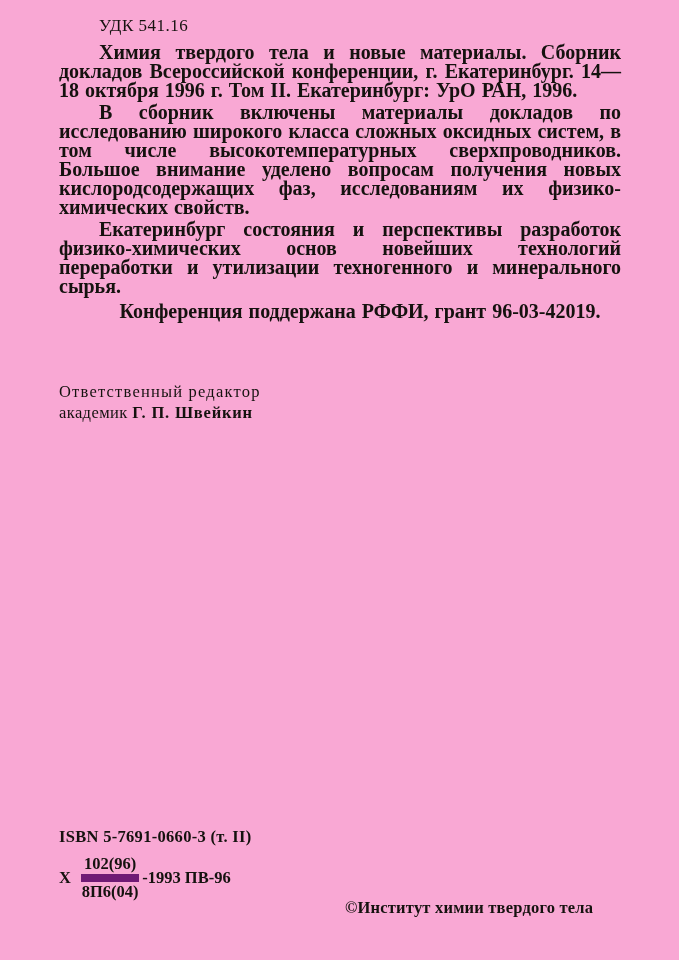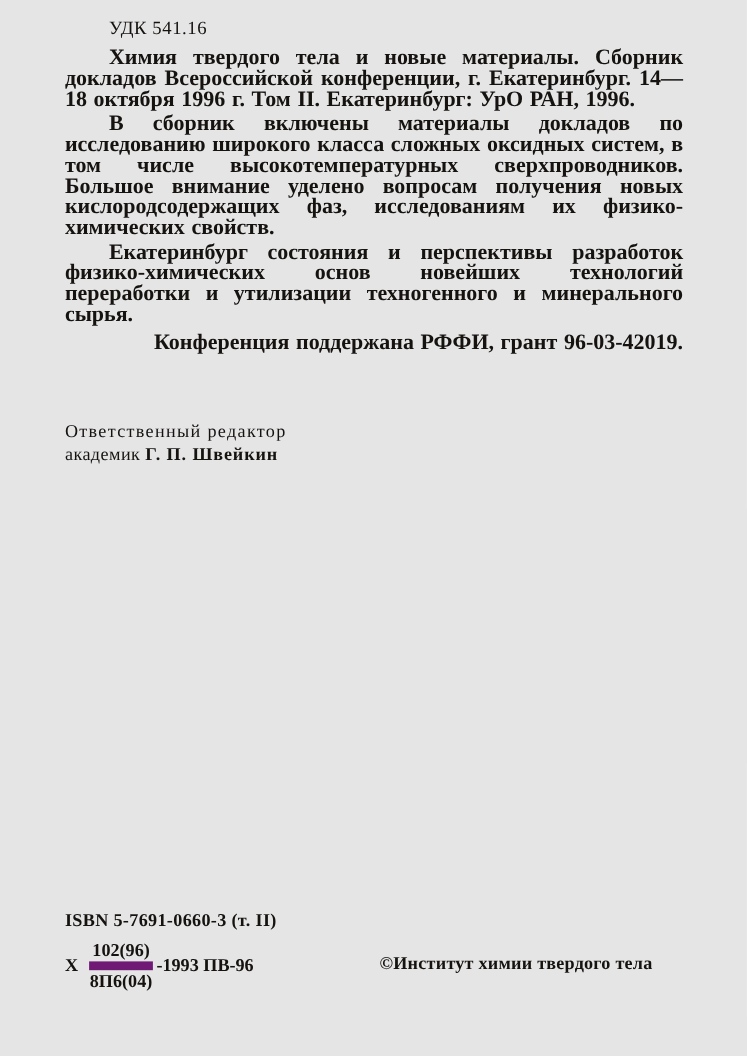--- a/index.html
+++ b/index.html
@@ -2,21 +2,21 @@
 <html><head>
 <meta charset="utf-8">
 <style>
   * { box-sizing: border-box; margin: 0; padding: 0; }
   html, body { width: 679px; height: 960px; }
   body { background: #ffffff; }
   .page {
     position: relative;
     width: 679px;
     height: 960px;
-    background: #e5e5e5;
+    background: #f9a8d4;
     color: #15120f;
     font-family: "Liberation Serif", "DejaVu Serif", serif;
     overflow: hidden;
   }
   .textblock {
     position: absolute;
     left: 59px;
     top: 16px;
     width: 562px;
   }
@@ -29,21 +29,21 @@
   }
   .para {
     font-size: 20px;
     line-height: 19px;
     text-align: justify;
     text-indent: 40px;
     margin-bottom: 3px;
     word-spacing: 1px;
     font-weight: bold;
   }
-  .para.grant { margin-top: 6px; text-align: right; }
+  .para.grant { margin-top: 6px; text-align: center; }
   .editor {
     margin-top: 60px;
     font-size: 16.5px;
     line-height: 21px;
   }
   .editor .role { letter-spacing: 1.2px; }
   .editor .name-line { letter-spacing: 0.4px; }
   .editor .name { font-weight: bold; letter-spacing: 0.8px; }
   .bottom-left {
     position: absolute;
@@ -60,21 +60,21 @@
     font-size: 16.5px;
   }
   .class-prefix { margin-right: 10px; }
   .frac { display: inline-block; text-align: center; line-height: 18px; }
   .frac .num { display: block; border-bottom: 8px solid #701a75; padding: 0 3px 1px; }
   .frac .den { display: block; padding-top: 1px; }
   .class-suffix { margin-left: 3px; }
   .copyright {
     position: absolute;
     left: 345px;
-    top: 866px;
+    top: 898px;
     font-size: 16.5px;
     line-height: 20px;
     font-weight: bold;
     letter-spacing: 0.2px;
   }
   .copyright .line2 { margin-left: 14px; }
 </style>
 </head>
 <body>
 

